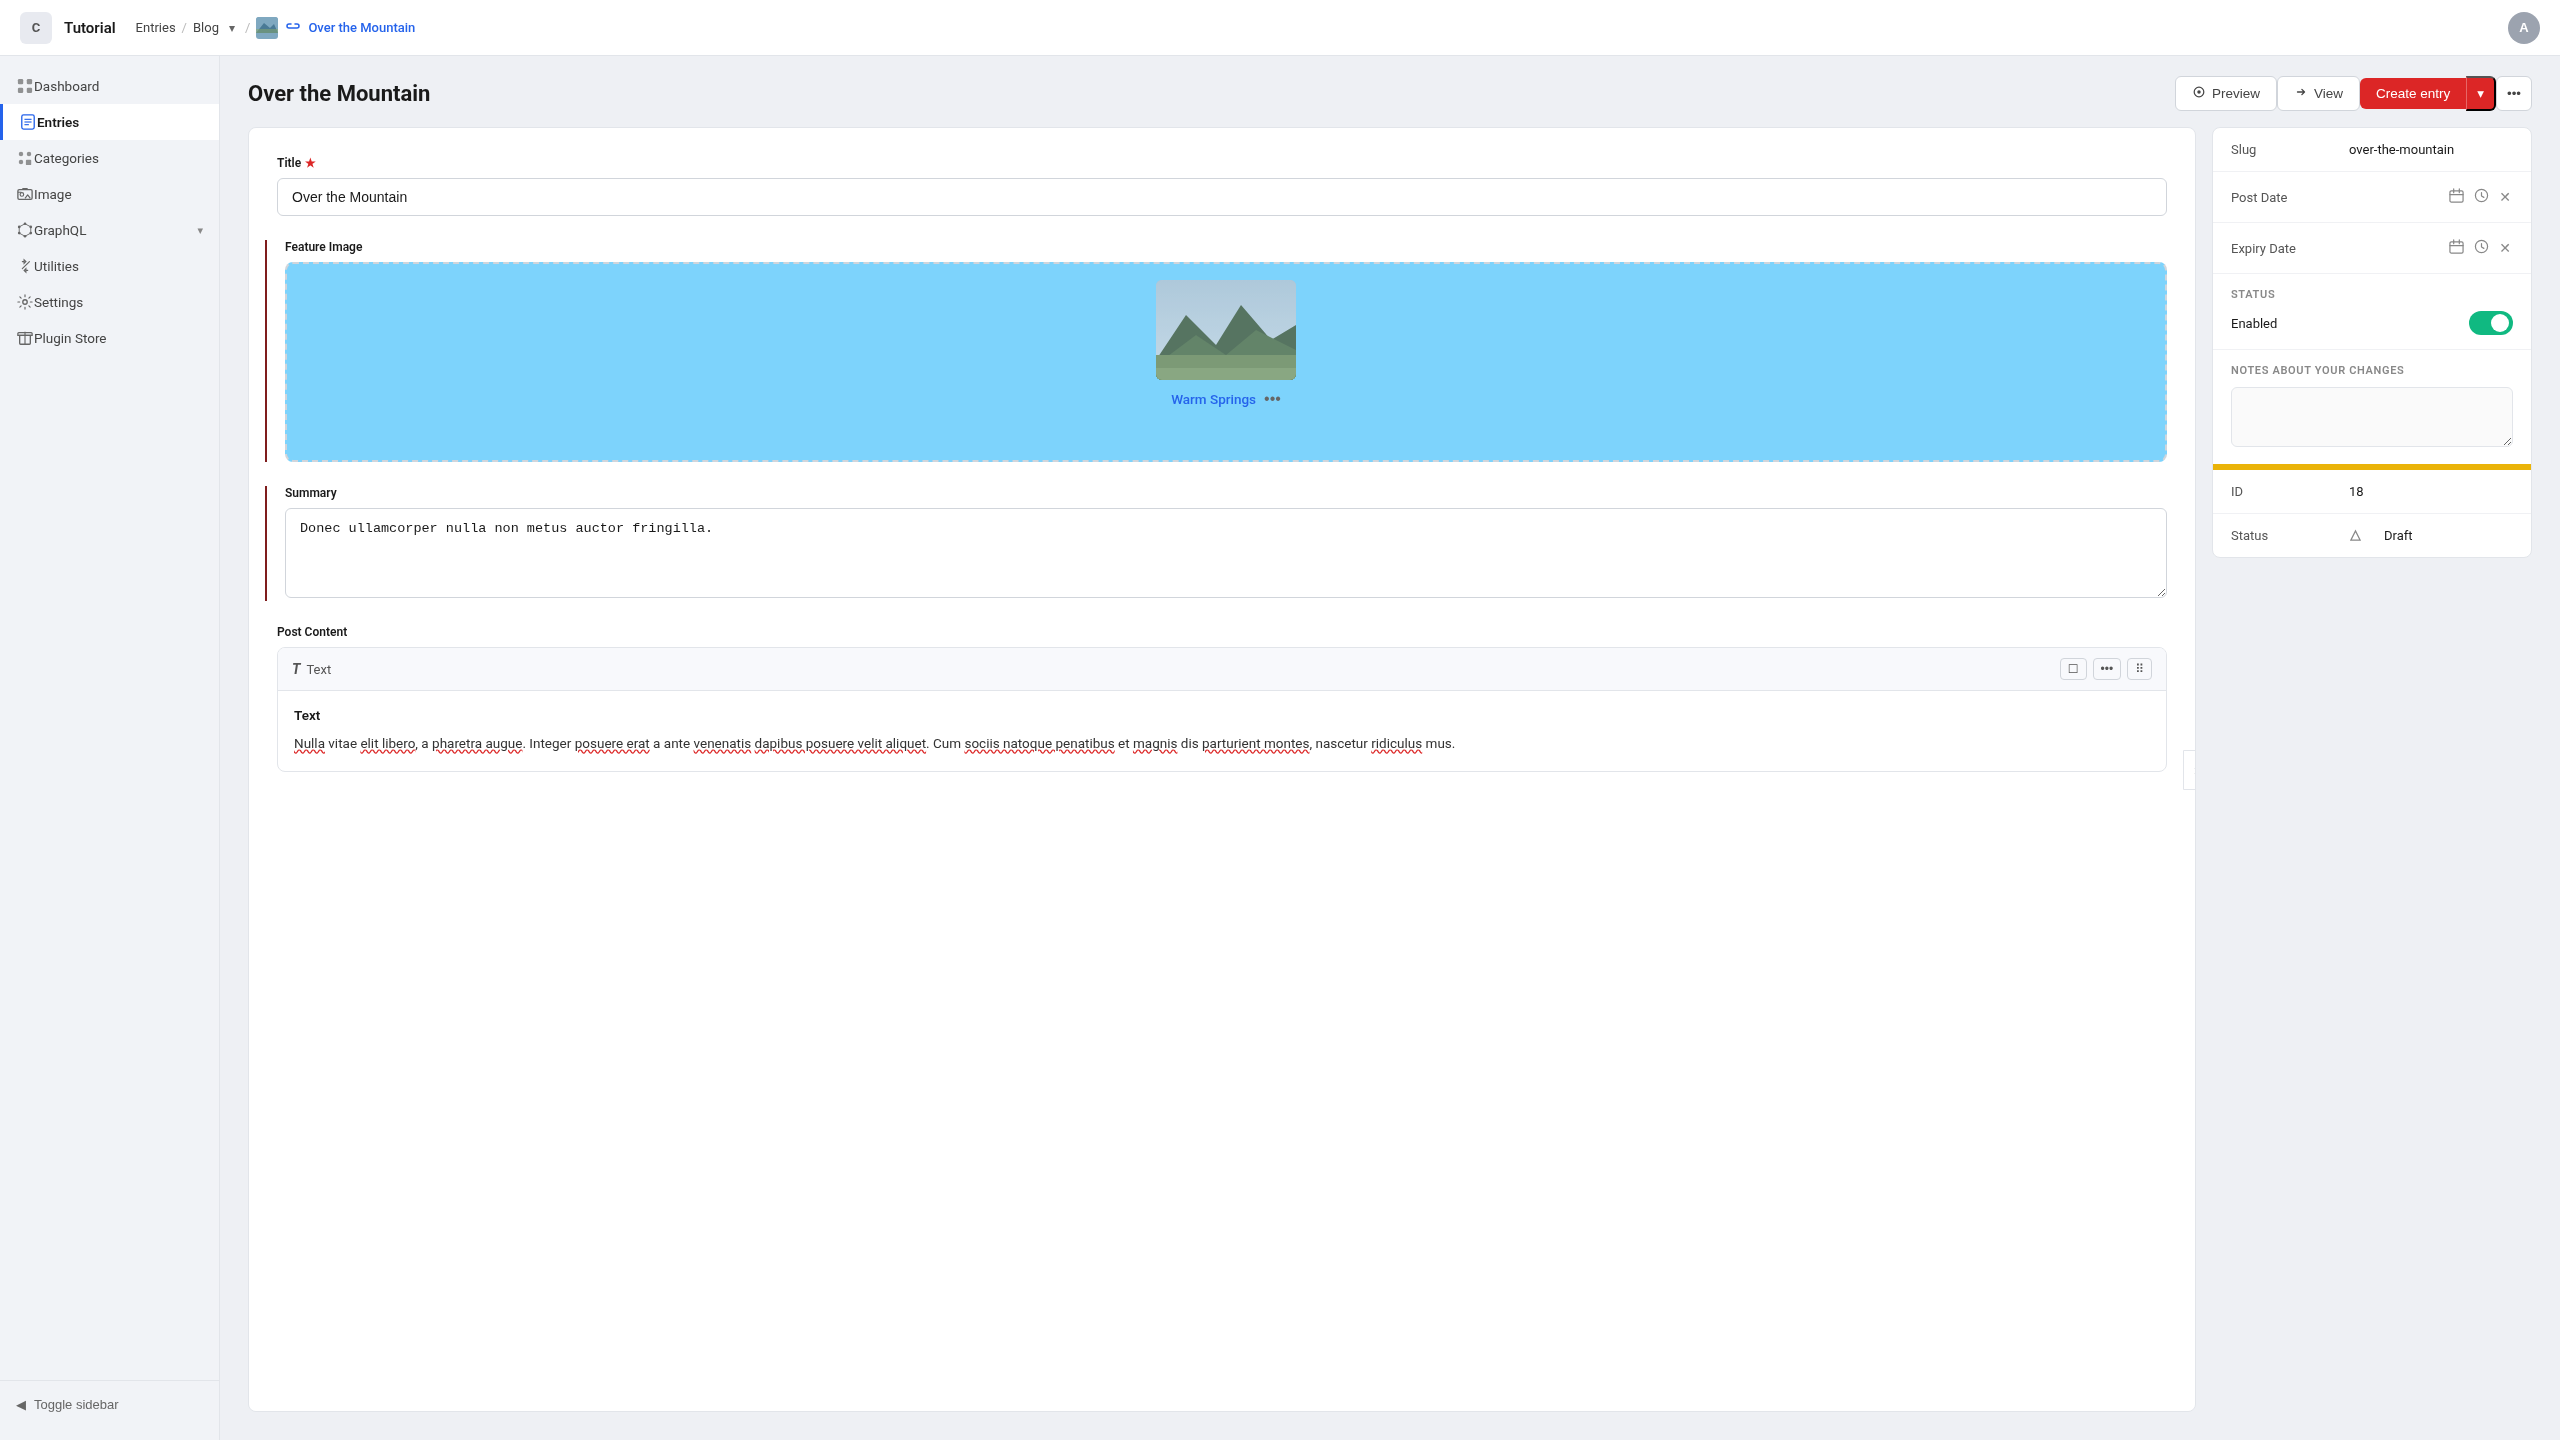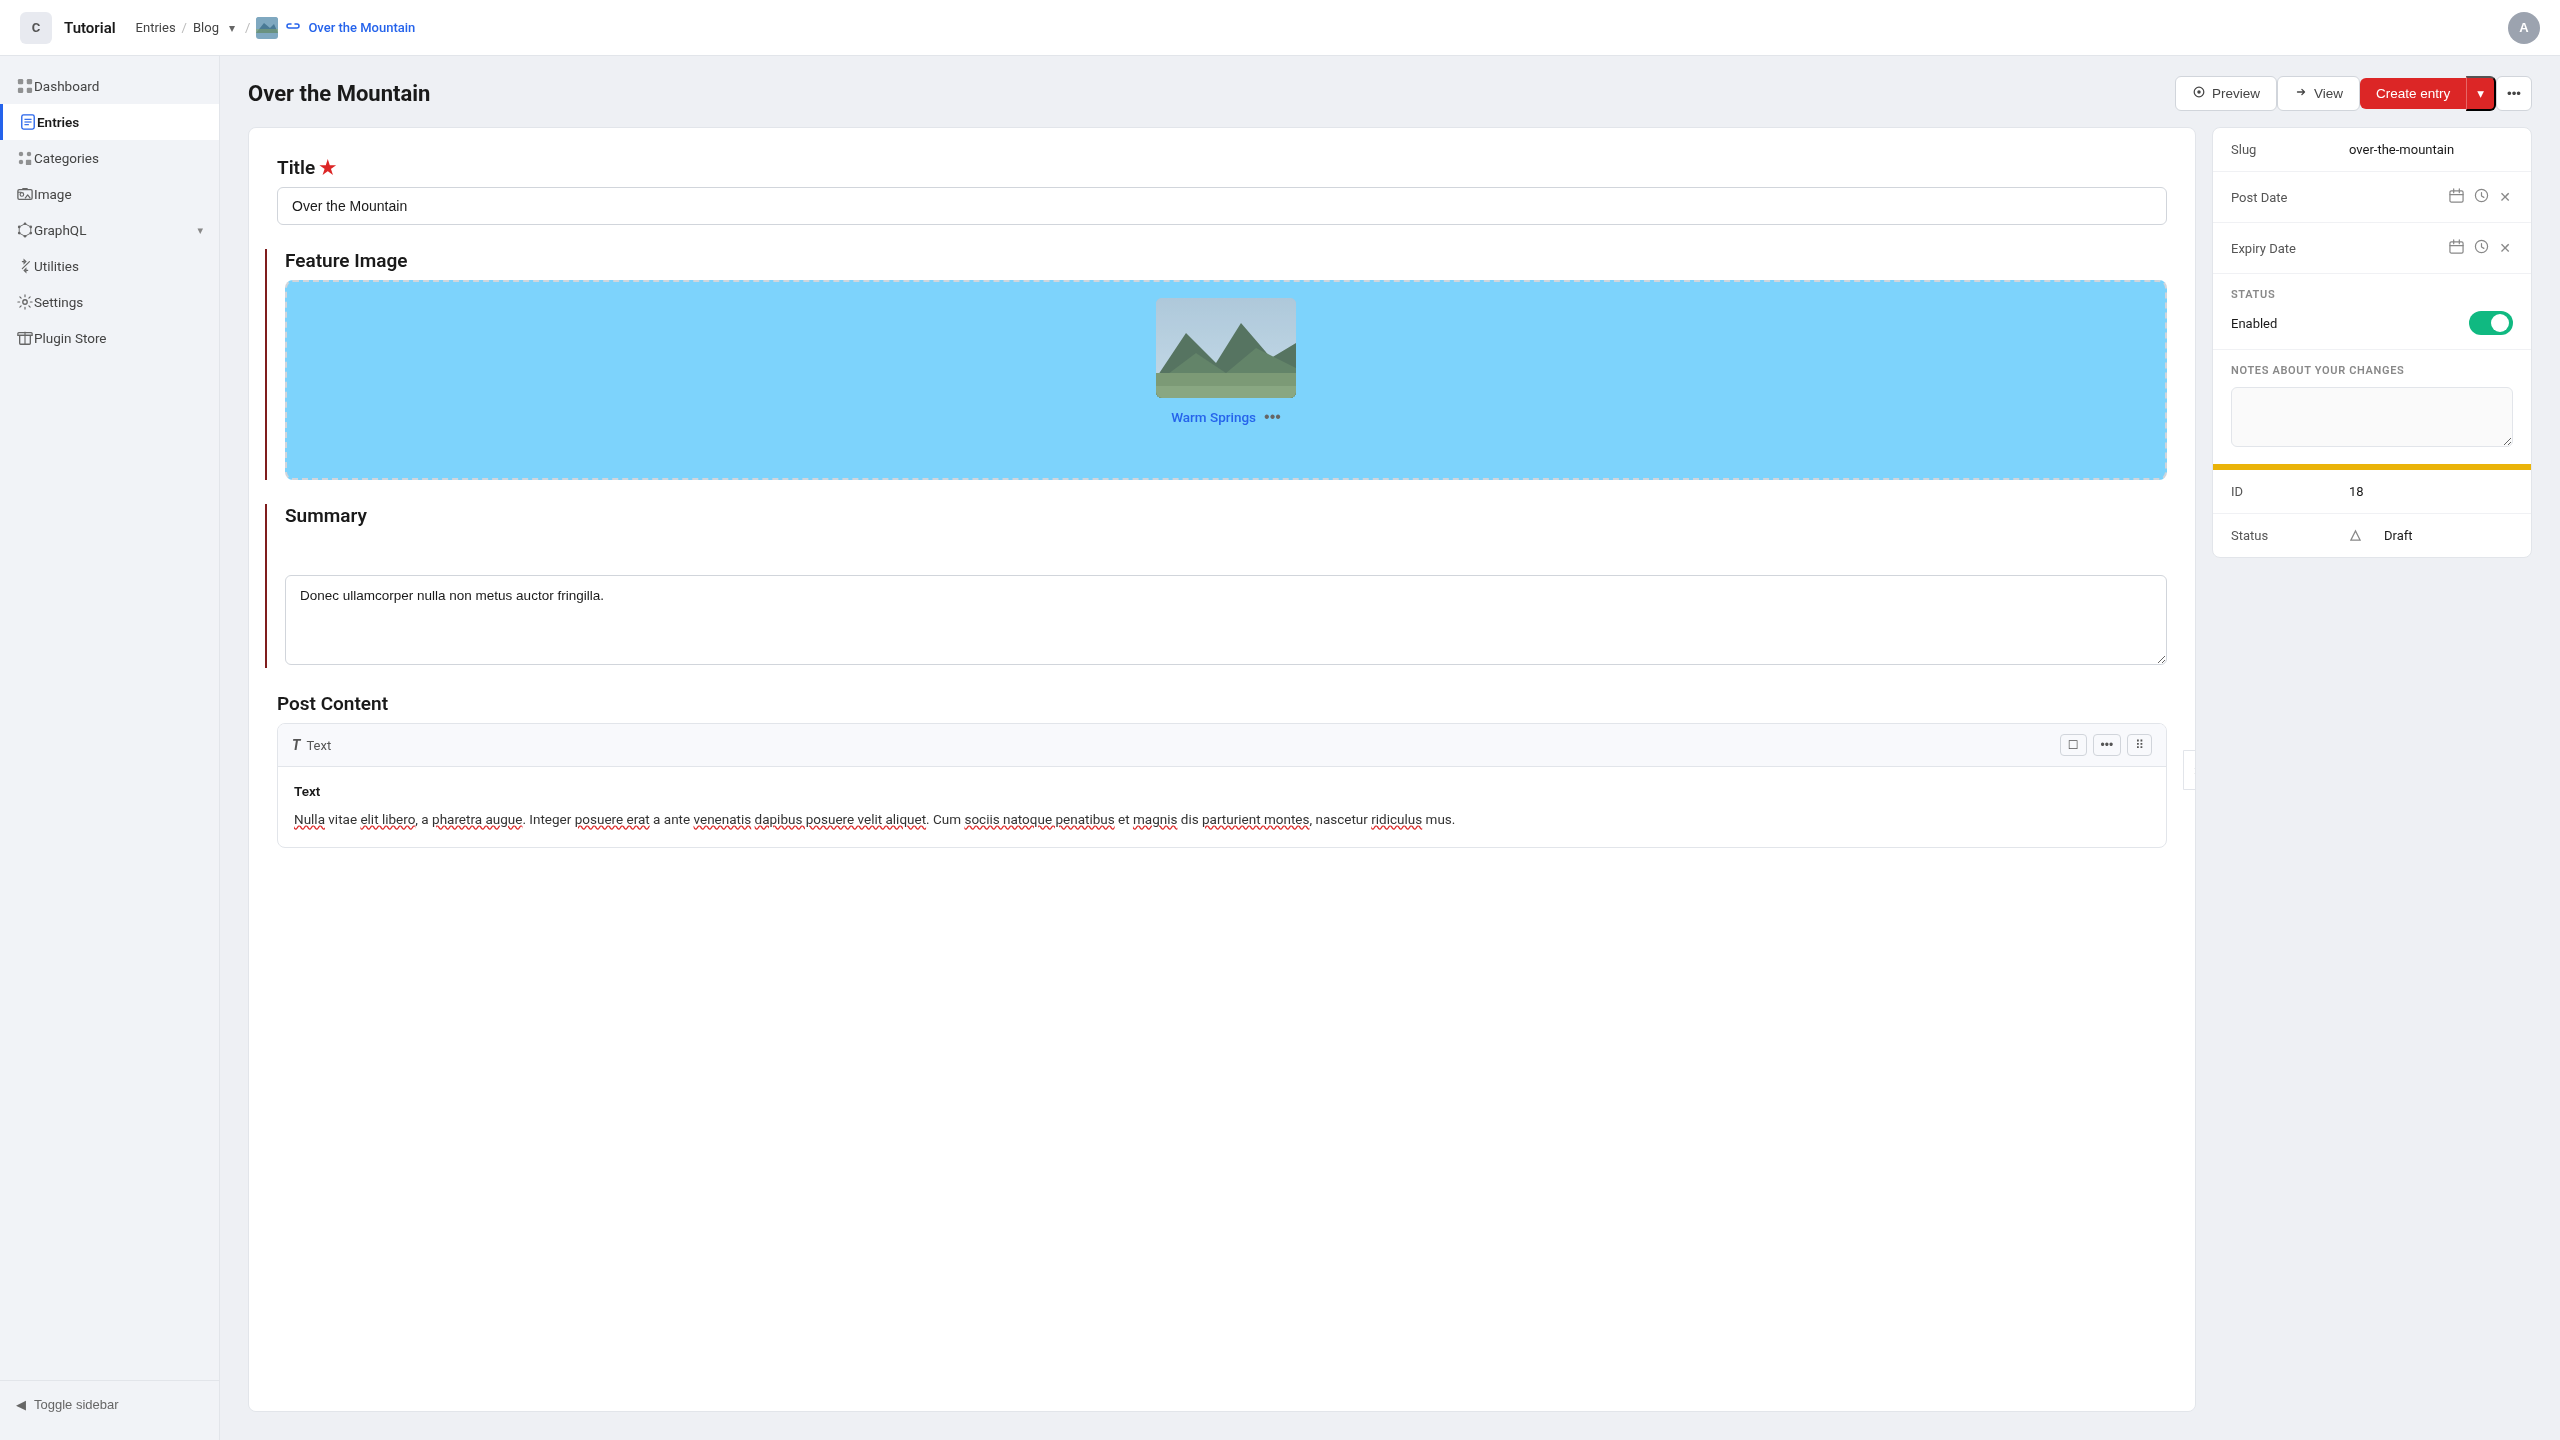--- a/index.html
+++ b/index.html
@@ -112,21 +112,21 @@
     
     .form-panel {
       flex: 1; background: #fff; border-radius: 8px;
       padding: 28px; overflow-y: auto;
       border: 1px solid #e2e5ea;
       position: relative;
     }
 
     .field-group { margin-bottom: 24px; }
     .field-label {
-      font-size: 19px; font-weight: 600; color: #1a1a1a;
+      font-size: 12px; font-weight: 600; color: #1a1a1a;
       margin-bottom: 8px; display: flex; align-items: center; gap: 4px;
     }
     .required-star { color: #dc2626; }
     .field-input {
       width: 100%; padding: 10px 14px; border: 1px solid #d1d5db; border-radius: 6px;
       font-size: 14px; color: #1a1a1a; background: #fff; outline: none;
     }
 
     
     .feature-image-box {
@@ -143,21 +143,21 @@
     .feature-image-name {
       display: flex; align-items: center; gap: 8px;
     }
     .feature-image-name a { color: #2563eb; text-decoration: none; font-size: 13.5px; font-weight: 500; }
     .feature-image-menu { background: none; border: none; cursor: pointer; color: #666; font-size: 16px; }
 
     
     .summary-textarea {
       width: 100%; padding: 12px 14px; border: 1px solid #d1d5db; border-radius: 6px;
       font-size: 13.5px; color: #1a1a1a; background: #fff; outline: none;
-      resize: vertical; min-height: 90px; font-family: Liberation Sans, sans-serif; margin-top: 40px;
+      resize: vertical; min-height: 90px; font-family: Liberation Mono, monospace;
     }
 
     
     .post-content-block {
       border: 1px solid #e2e5ea; border-radius: 8px; overflow: hidden;
     }
     .block-toolbar {
       display: flex; align-items: center; gap: 8px; padding: 10px 14px;
       background: #f8f9fc; border-bottom: 1px solid #e2e5ea;
     }

